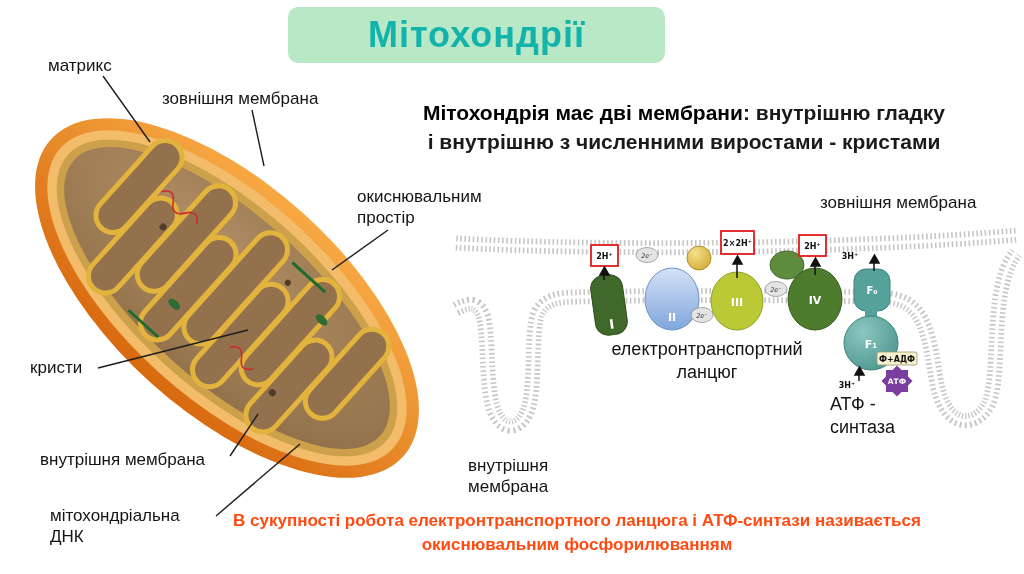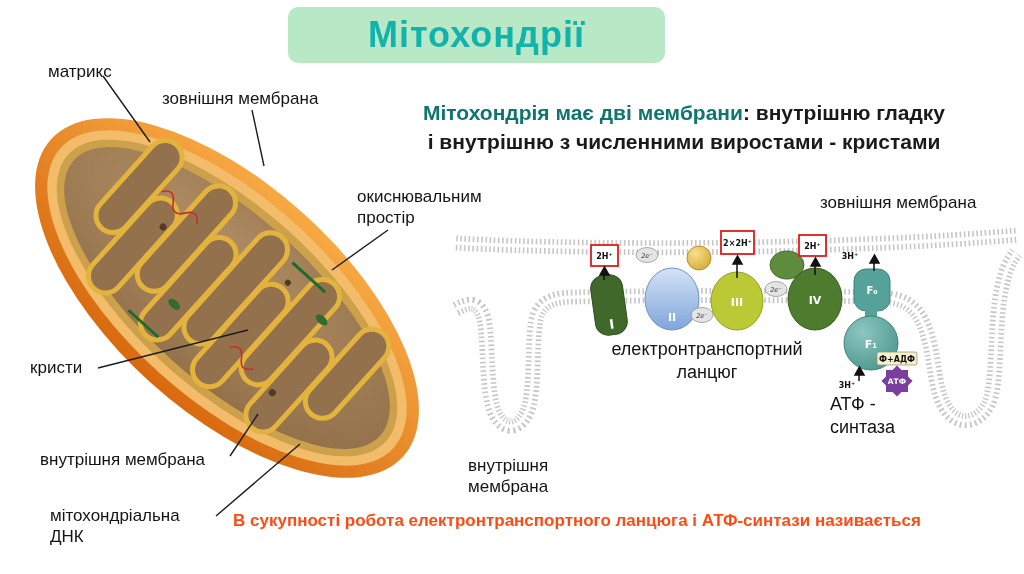--- a/index.html
+++ b/index.html
@@ -7,21 +7,21 @@
   body { font-family:"Liberation Sans",sans-serif; background:#ffffff; position:relative; overflow:hidden; }
   .slide { position:absolute; inset:0; background:#ffffff;padding-left:24px; }
 
   .banner { position:absolute; left:288px; top:7px; width:377px; height:56px;
             background:#b9e8c6; border-radius:10px;
             display:flex; align-items:center; justify-content:center; }
   .banner span { font-size:36px; font-weight:bold; color:#12b3ab; letter-spacing:1px; }
 
   .intro { position:absolute; left:352px; top:98px; width:664px; text-align:center;
            font-size:21px; font-weight:bold; color:#1a1a1a; line-height:1.4; }
-  .intro .hl { color:#0f766e; }
+  .intro .hl { color:#000000; }
 
   .lbl { position:absolute; font-size:17px; color:#141414; line-height:1.25; }
 
   .footer { position:absolute; left:130px; top:509px; width:894px; text-align:center;
             font-size:17px; font-weight:bold; color:#ff4b12; line-height:1.4; }
 
   svg.abs { position:absolute; }
   .mito-svg  { left:12px;  top:88px; }
   .etc-svg   { left:450px; top:185px; }
   .lines-svg { left:0; top:0; pointer-events:none; }
@@ -83,21 +83,21 @@
         <ellipse cx="180" cy="250" rx="7" ry="4" fill="#2f6b33"></ellipse>
         <ellipse cx="300" cy="163" rx="7" ry="4" fill="#2f6b33"></ellipse>
         <path d="M 95 175 q 8 -12 16 0 q 8 12 16 0 q 8 -12 16 0" stroke="#cc2b2b" stroke-width="1.6" fill="none"></path>
         <path d="M 250 245 q 8 -12 16 0 q 8 12 16 0" stroke="#cc2b2b" stroke-width="1.6" fill="none"></path>
         <path d="M 150 285 h 40" stroke="#1e6b2e" stroke-width="3"></path>
         <path d="M 240 140 h 44" stroke="#1e6b2e" stroke-width="3"></path>
       </g>
     </g>
   </svg>
 
-  <div class="lbl" style="left:48px;  top:55px;margin-top:6px;">матрикс</div>
+  <div class="lbl" style="left:48px;  top:55px;">матрикс</div>
   <div class="lbl" style="left:162px; top:88px;">зовнішня мембрана</div>
   <div class="lbl" style="left:357px; top:186px; width:140px;">окиснювальним простір</div>
   <div class="lbl" style="left:30px;  top:357px;">кристи</div>
   <div class="lbl" style="left:40px;  top:449px;">внутрішня мембрана</div>
   <div class="lbl" style="left:50px;  top:505px; width:165px;">мітохондріальна ДНК</div>
 
   <svg class="abs lines-svg" width="1024" height="574" viewBox="0 0 1024 574">
     <line class="ptr" x1="103" y1="76" x2="150" y2="142"></line>
     <line class="ptr" x1="252" y1="110" x2="264" y2="166"></line>
     <line class="ptr" x1="388" y1="230" x2="332" y2="270"></line>
@@ -205,15 +205,16 @@
   <div class="lbl" style="left:820px; top:192px;">зовнішня мембрана</div>
   <div class="lbl" style="left:592px; top:338px; width:230px; text-align:center; font-size:18px;">електронтранспортний ланцюг</div>
   <div class="lbl" style="left:830px; top:393px; width:96px; text-align:left; font-size:18px;">
     <div>АТФ -</div>
     <div>синтаза</div>
   </div>
   <div class="lbl" style="left:468px; top:455px; width:100px;">внутрішня мембрана</div>
 
   <div class="footer">
     <div>В сукупності робота електронтранспортного ланцюга і АТФ-синтази називається</div>
+    <div>окиснювальним фосфорилюванням</div>
   </div>
 
 </div>
 
 </body></html>

